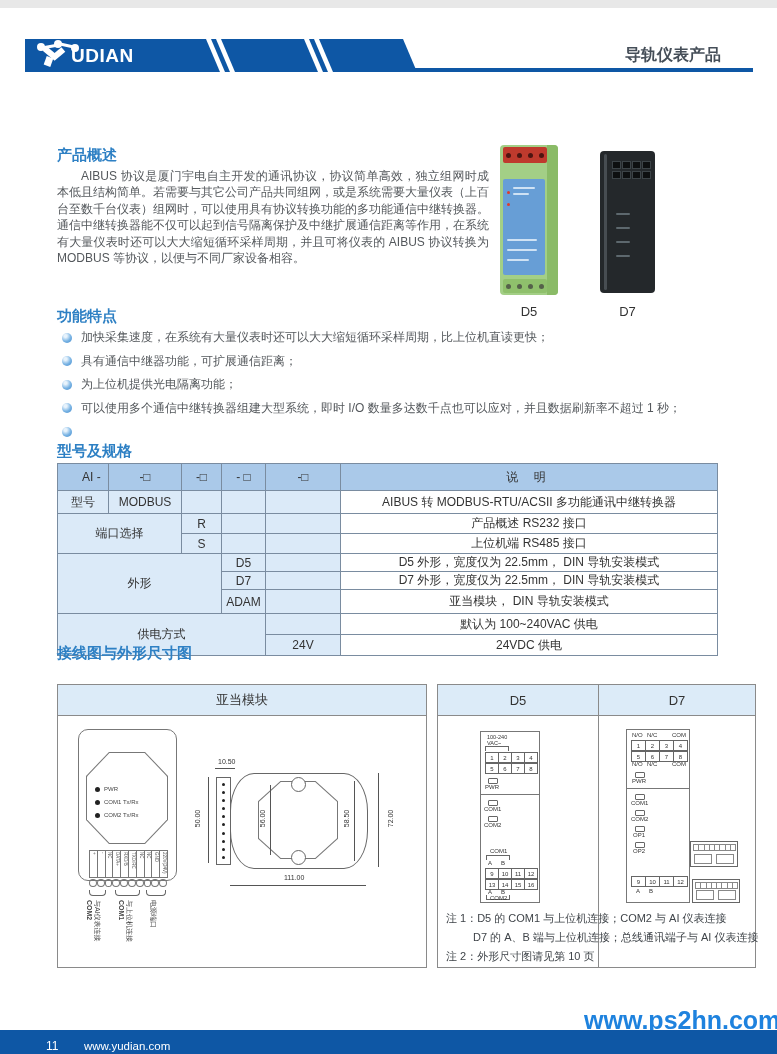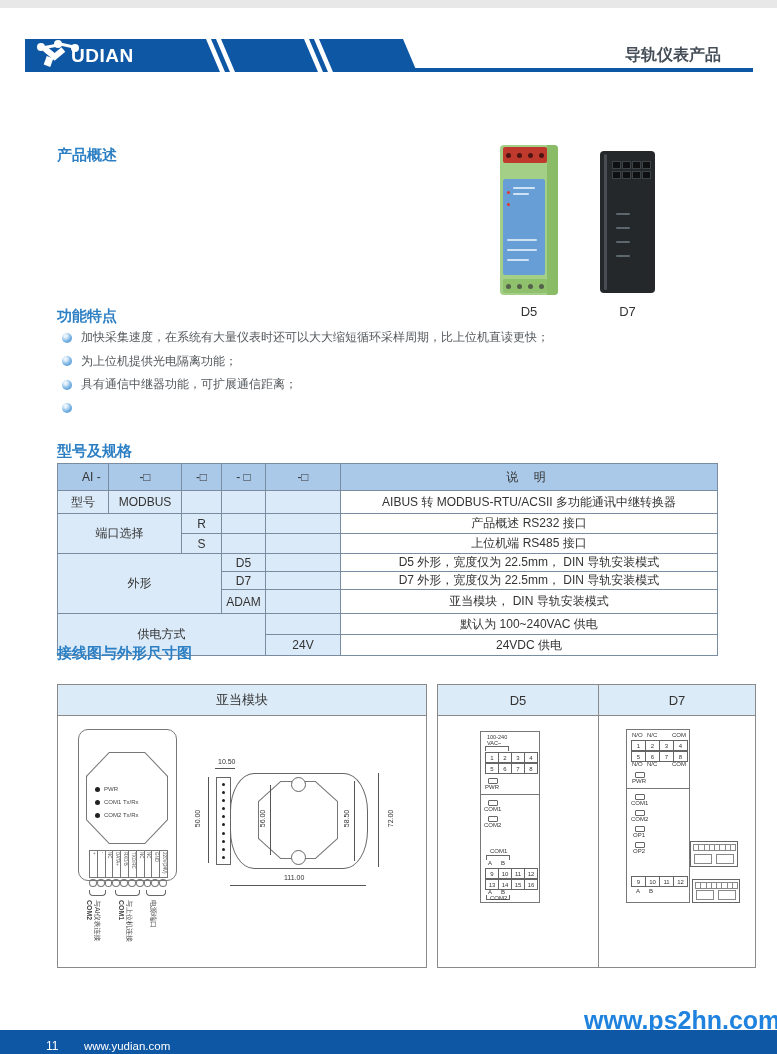--- a/index.html
+++ b/index.html
@@ -159,20 +159,21 @@
       <span class="yb" style="left:14px;top:11px;width:14px;height:6px;transform:rotate(-40deg)"></span>
       <span class="yb" style="left:8px;top:17px;width:7px;height:9px;transform:rotate(20deg)"></span>
       <span class="logo-text">UDIAN</span>
     </div>
   </div>
   <div class="hdr-cat">导轨仪表产品</div>
   <div class="hdr-line"></div>
 
 
   <div class="sec" style="top:138px">产品概述</div>
+  <div class="overview-body">AIBUS 协议是厦门宇电自主开发的通讯协议，协议简单高效，独立组网时成本低且结构简单。若需要与其它公司产品共同组网，或是系统需要大量仪表（上百台至数千台仪表）组网时，可以使用具有协议转换功能的多功能通信中继转换器。通信中继转换器能不仅可以起到信号隔离保护及中继扩展通信距离等作用，在系统有大量仪表时还可以大大缩短循环采样周期，并且可将仪表的 AIBUS 协议转换为 MODBUS 等协议，以便与不同厂家设备相容。</div>
 
   <div class="photo p-d5">
     <div class="redblk">
         <i></i>
         <i></i>
         <i></i>
         <i></i>
       </div>
     <div class="side"></div>
     <div class="face">
@@ -212,25 +213,29 @@
   <div class="photo-label" style="left:600px;width:55px">D7</div>
 
   <div class="sec" style="top:299px">功能特点</div>
   <div class="features">
     <div class="feat">
         <span class="ball"></span>
         <span>加快采集速度，在系统有大量仪表时还可以大大缩短循环采样周期，比上位机直读更快；</span>
       </div>
     <div class="feat">
         <span class="ball"></span>
-        <span>为上位机提供光电隔离功能；</span>
+        <span>具有通信中继器功能，可扩展通信距离；</span>
       </div>
     <div class="feat">
         <span class="ball"></span>
-        <span>具有通信中继器功能，可扩展通信距离；</span>
+        <span>为上位机提供光电隔离功能；</span>
+      </div>
+    <div class="feat">
+        <span class="ball"></span>
+        <span>可以使用多个通信中继转换器组建大型系统，即时 I/O 数量多达数千点也可以应对，并且数据刷新率不超过 1 秒；</span>
       </div>
     <div class="feat">
         <span class="ball"></span>
       </div>
   </div>
 
   <div class="sec" style="top:434px">型号及规格</div>
   <div class="models">
     <table class="mt">
       <colgroup>
@@ -511,20 +516,25 @@
           <i></i>
           <i></i>
           <i></i>
           <i></i>
           <i></i>
         </div>
       <div class="sub" style="left:3px"></div>
         <div class="sub" style="left:25px"></div>
     </div>
 
+    <div class="notes">
+      <div>注 1：D5 的 COM1 与上位机连接；COM2 与 AI 仪表连接</div>
+      <div class="n2">D7 的 A、B 端与上位机连接；总线通讯端子与 AI 仪表连接</div>
+      <div>注 2：外形尺寸图请见第 10 页</div>
+    </div>
   </div>
 
   <div class="watermark">www.ps2hn.com</div>
   <div class="footer">
     <span class="pageno">11</span>
     <span class="site">www.yudian.com</span>
   </div>
 
 </div>
 

